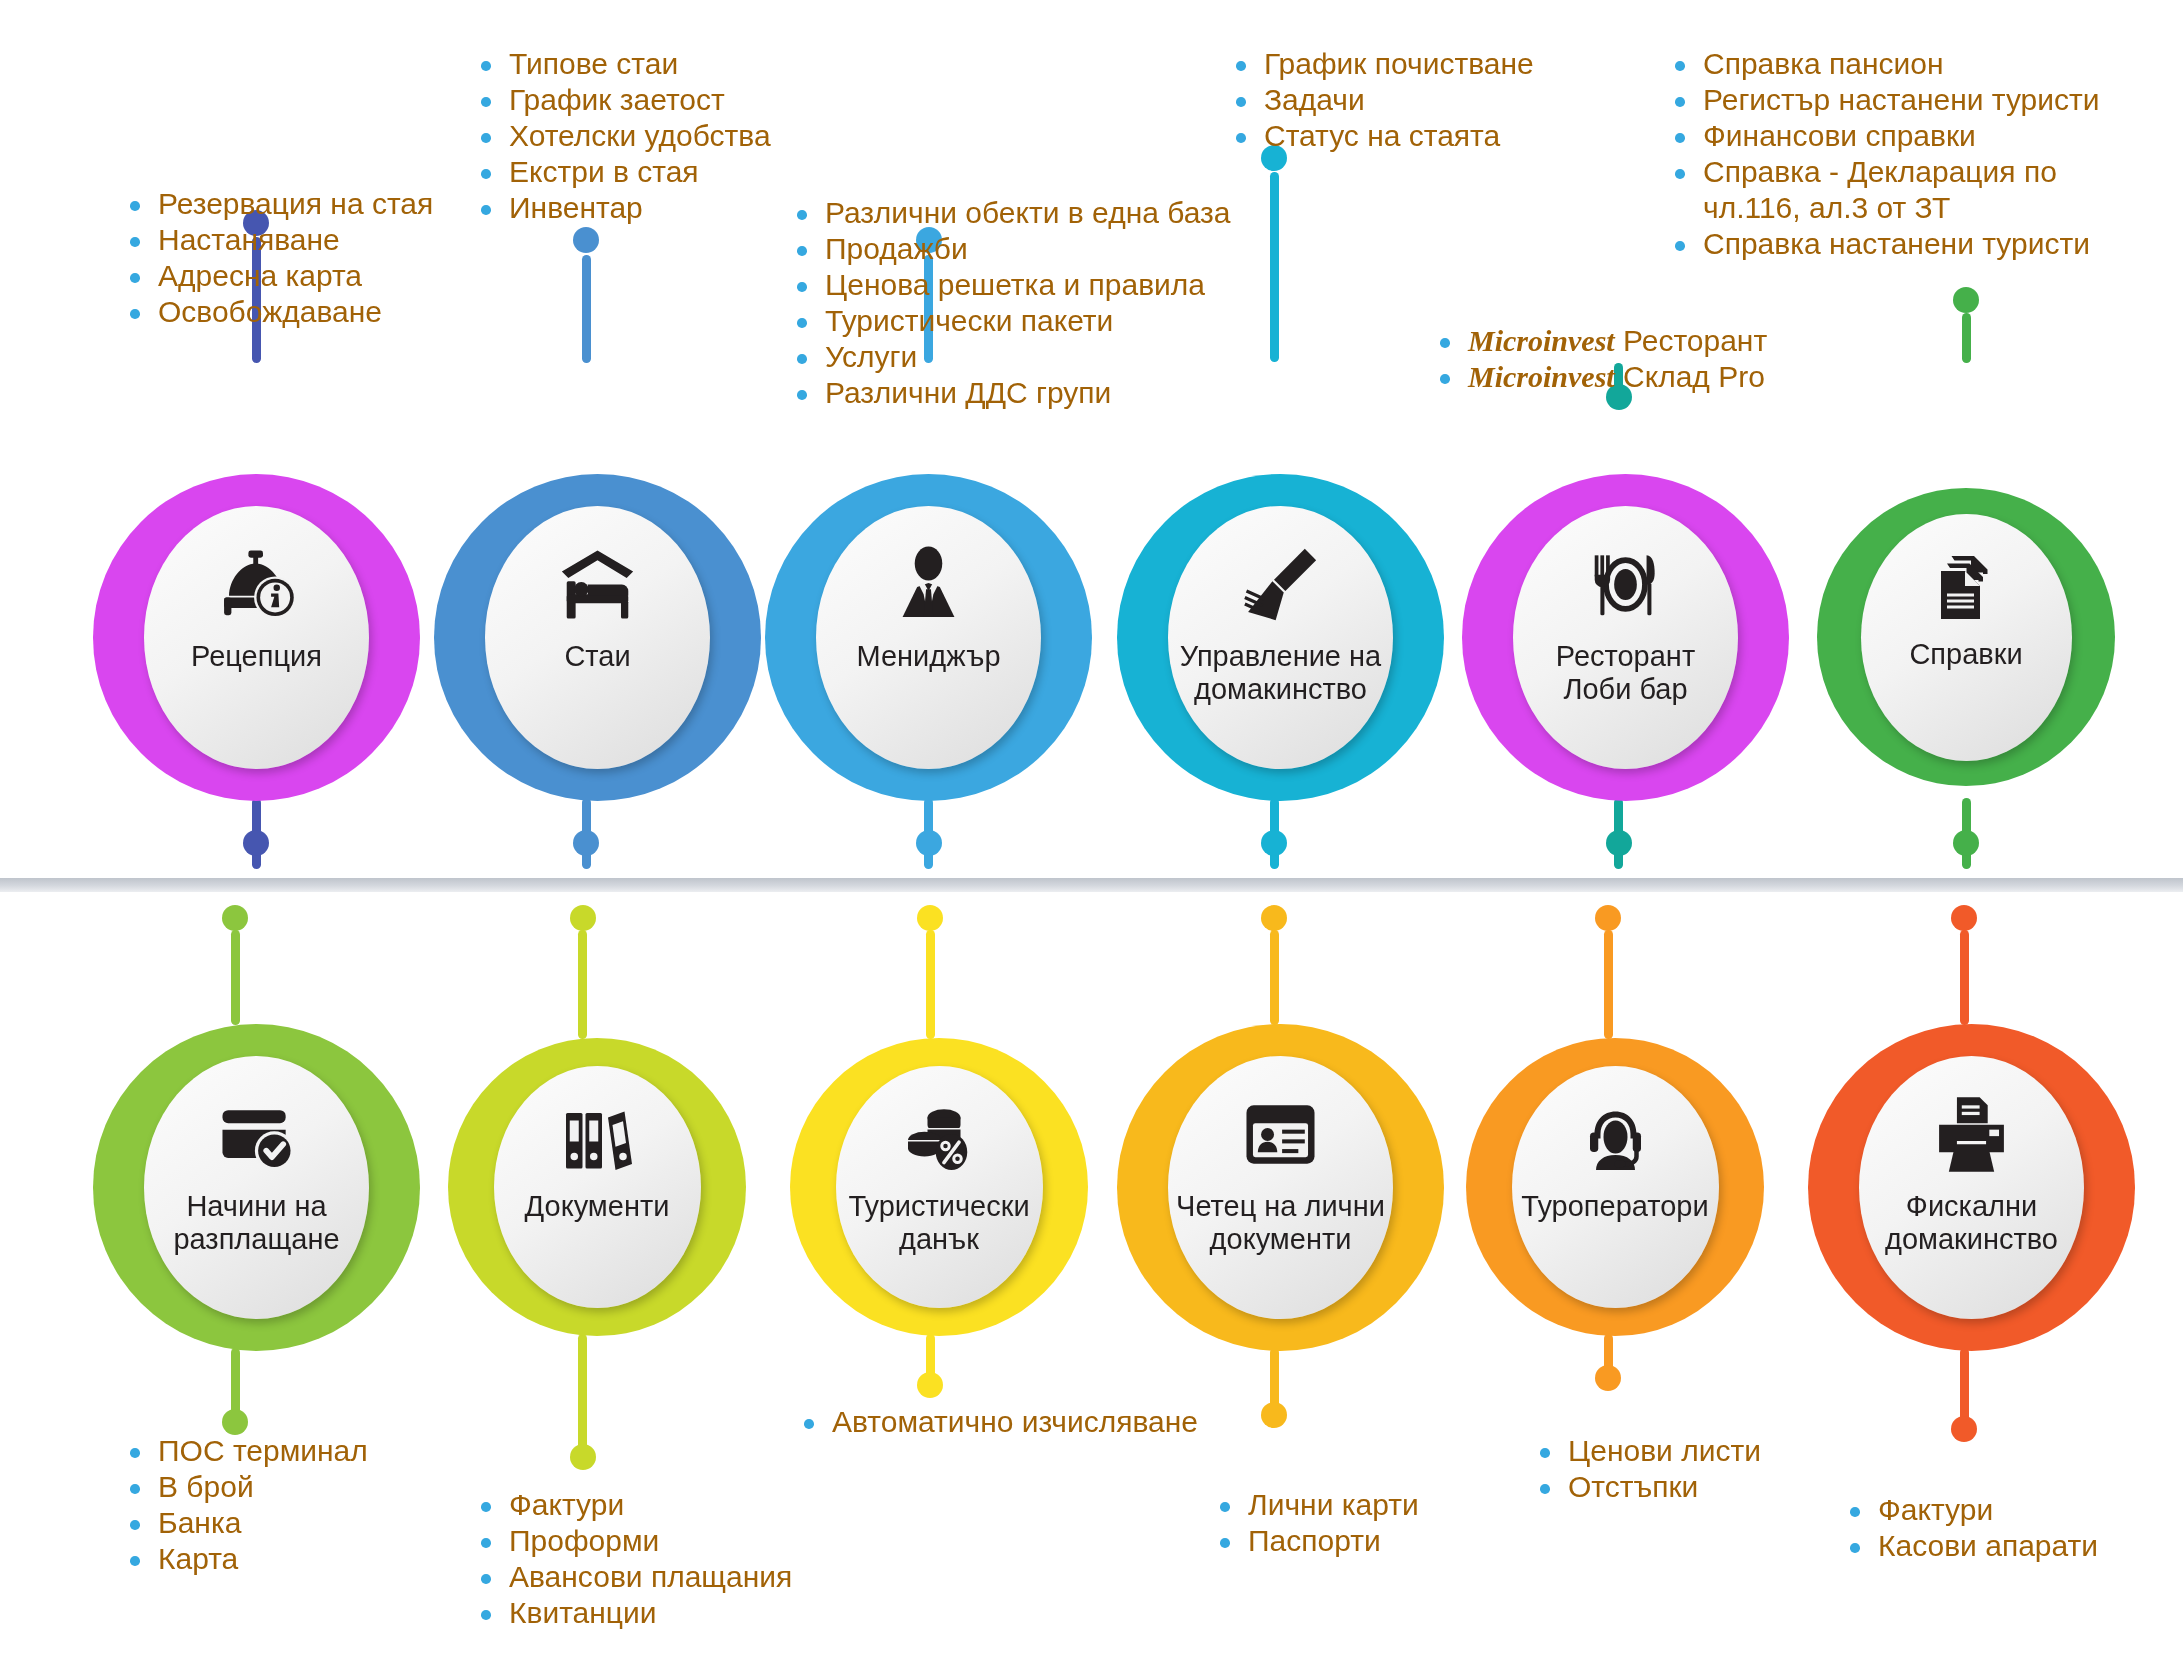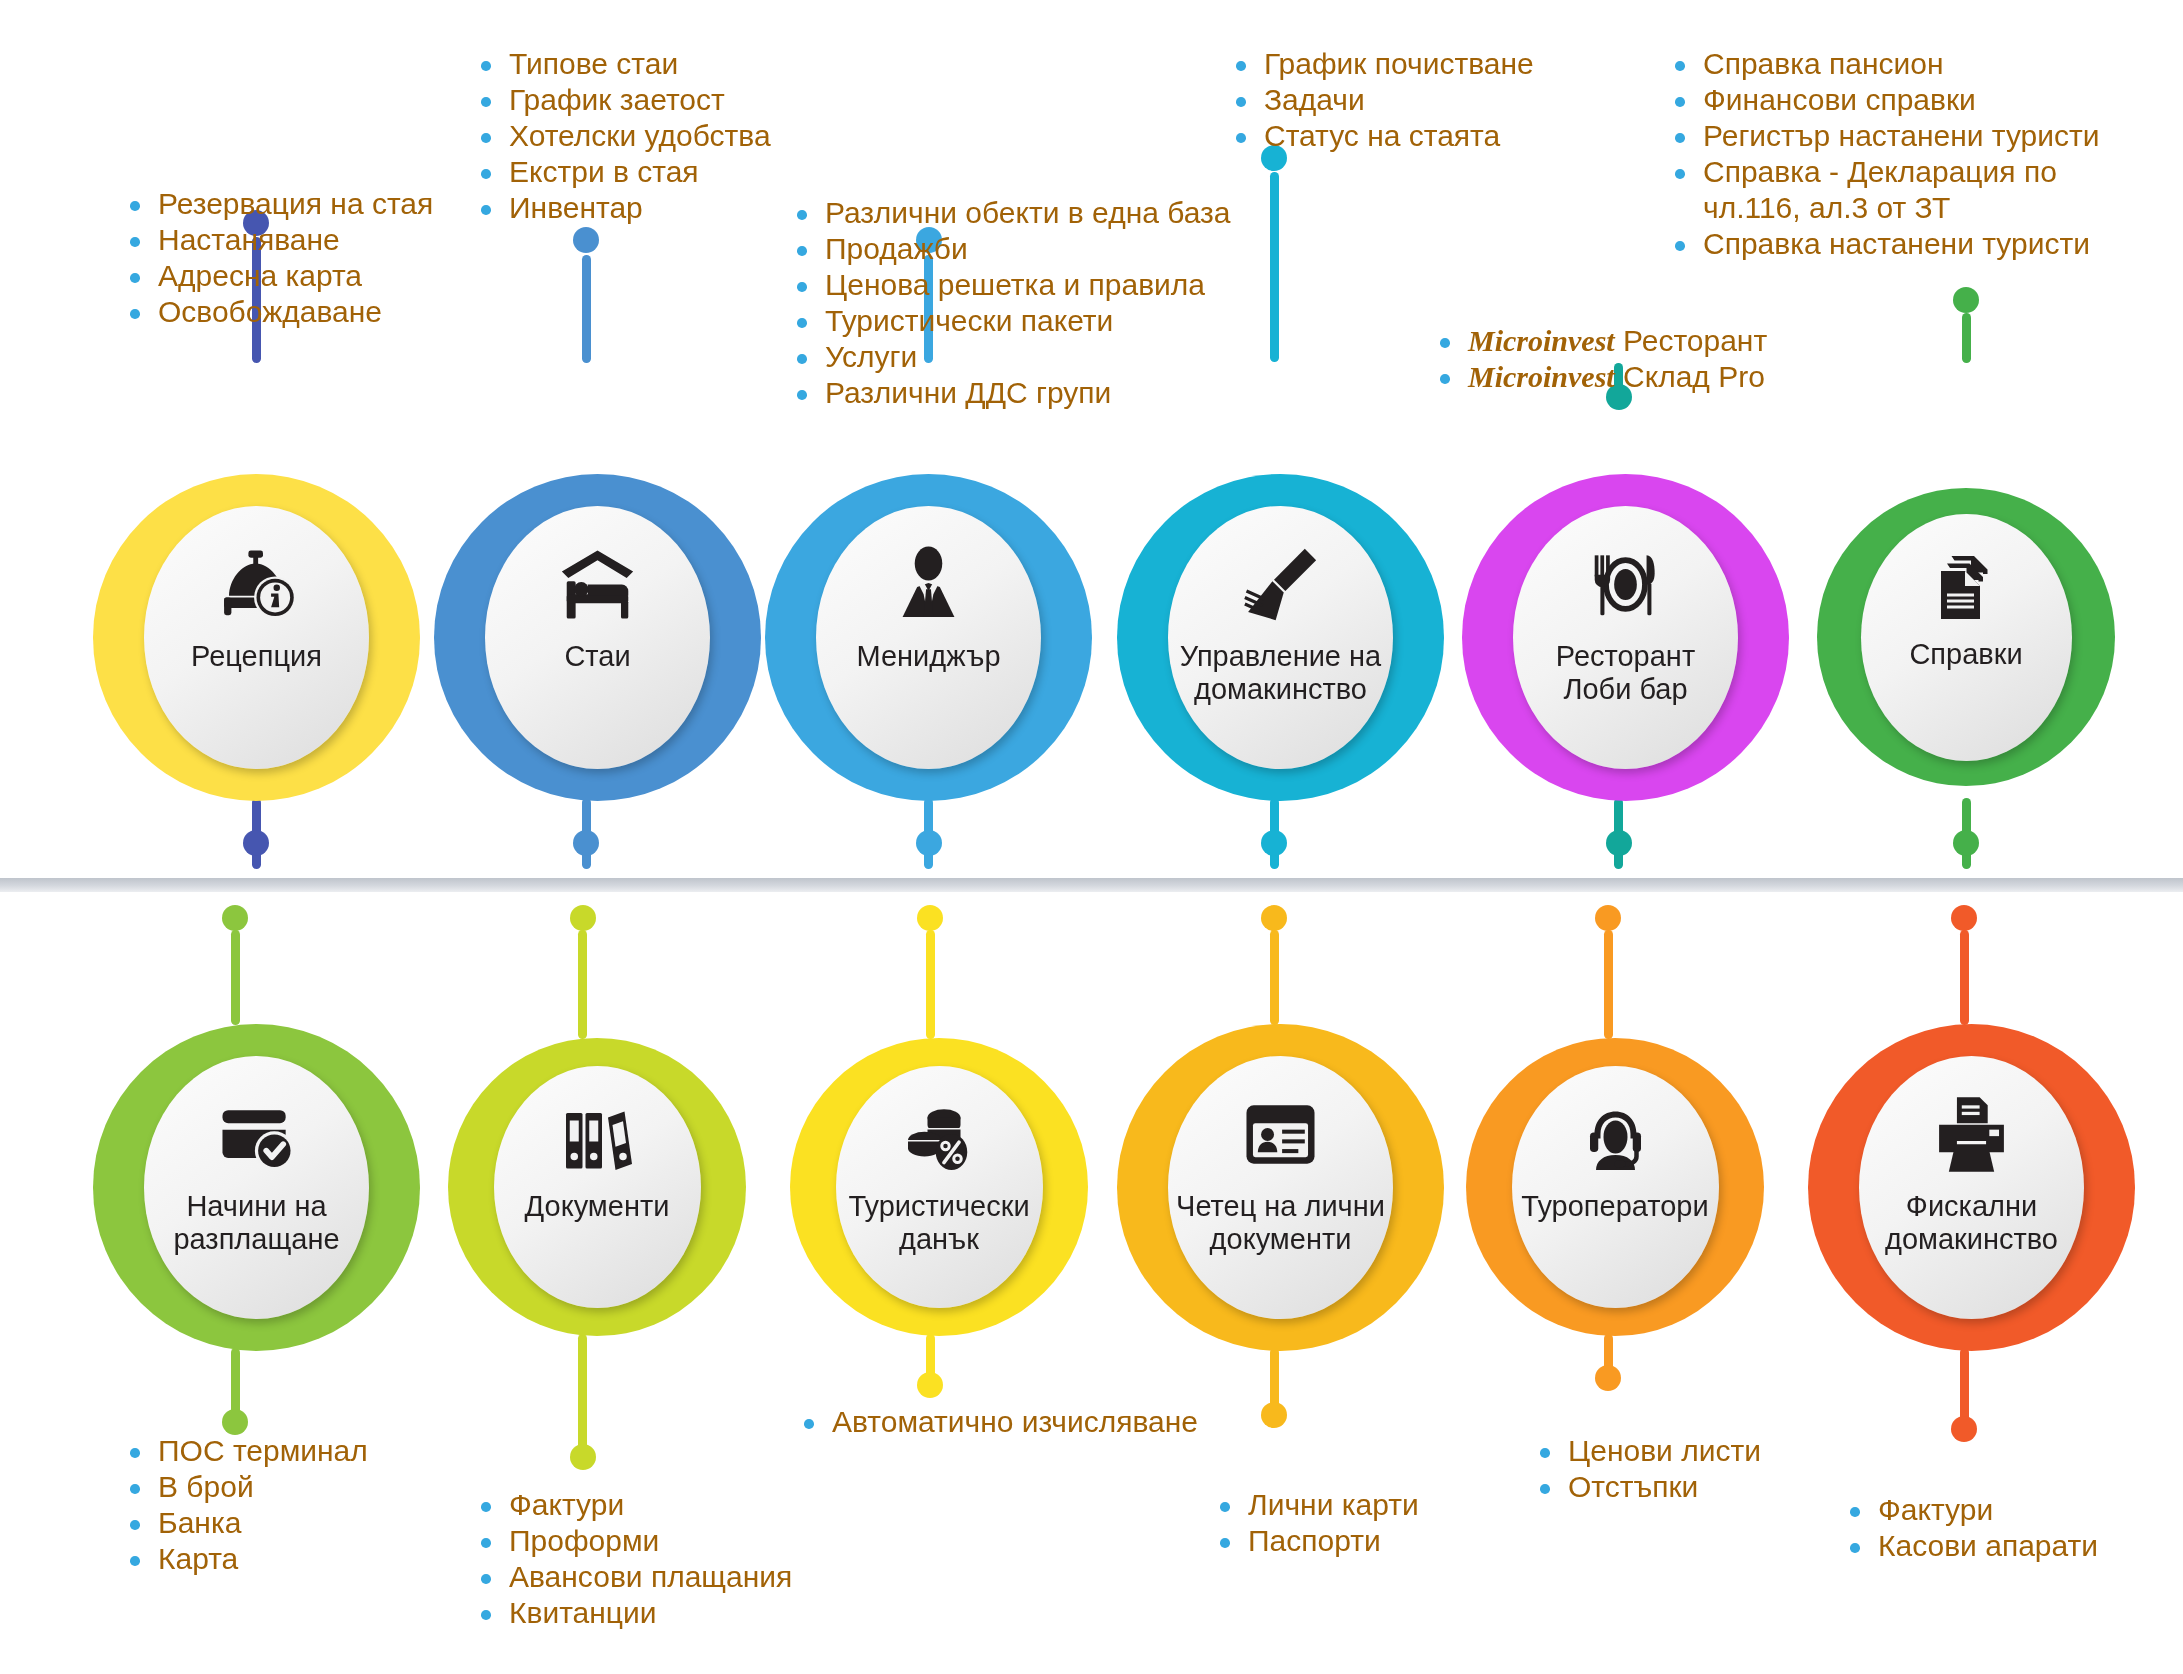--- a/index.html
+++ b/index.html
@@ -35,21 +35,21 @@
            background:linear-gradient(180deg,#bfc4cc 0%,#d4d8de 55%,#eceef1 100%);}
 </style>
 </head>
 <body>
 
 <div id="stage">
     <div class="stem" style="left: 252px; top: 237px; height: 126px; background: rgb(70, 86, 176);"></div>
     <div class="knob" style="left: 243px; top: 210px; background: rgb(70, 86, 176);"></div>
     <div class="stem" style="left: 252px; top: 798px; height: 71px; background: rgb(70, 86, 176);"></div>
     <div class="knob" style="left: 243px; top: 830px; background: rgb(70, 86, 176);"></div>
-    <div class="node" style="left: 93px; top: 474px; width: 327px; height: 327px; background: #fde047;">
+    <div class="node" style="left: 93px; top: 474px; width: 327px; height: 327px; background: #d946ef;">
       <div class="inner" style="width: 225px; height: 225px; padding-top: 38px;">
         <span class="ico">
           <svg width="81" height="81" viewBox="0 0 100 100" fill="#231f20">
             <rect x="40" y="8" width="18" height="9" rx="3"></rect>
            <rect x="46" y="16" width="6" height="9"></rect>
            <path d="M16 64c0-19 15-40 33-40s33 21 33 40z"></path>
            <rect x="10" y="66" width="78" height="13" rx="3"></rect>
            <rect x="10" y="66" width="9" height="22" rx="3"></rect>
            <circle cx="73" cy="66" r="26" fill="#f2f2f2"></circle>
            <circle cx="73" cy="66" r="23" fill="#231f20"></circle>
@@ -182,22 +182,22 @@
            <rect x="24" y="66" width="36" height="4"></rect>
            <rect x="24" y="74" width="36" height="4"></rect>
             </g>
           </svg>
         </span>
         <div class="ntitle" style="margin-top: 13.7px;">Справки</div>
       </div>
     </div>
     <ul class="blist" style="left: 1668px; top: 46px; width: 492px;">
       <li>Справка пансион</li>
+      <li>Регистър настанени туристи</li>
       <li>Финансови справки</li>
-      <li>Регистър настанени туристи</li>
       <li class="wrap">Справка - Декларация по чл.116, ал.3 от ЗТ</li>
       <li>Справка настанени туристи</li>
     </ul>
     <div class="stem" style="left: 231px; top: 930px; height: 95px; background: rgb(140, 198, 62);"></div>
     <div class="knob" style="left: 222px; top: 905px; background: rgb(140, 198, 62);"></div>
     <div class="stem" style="left: 231px; top: 1348px; height: 74px; background: rgb(140, 198, 62);"></div>
     <div class="knob" style="left: 222px; top: 1409px; background: rgb(140, 198, 62);"></div>
     <div class="node" style="left: 93px; top: 1024px; width: 327px; height: 327px; background: rgb(140, 198, 62);">
       <div class="inner" style="width: 225px; height: 225px; padding-top: 38px;">
         <span class="ico">

